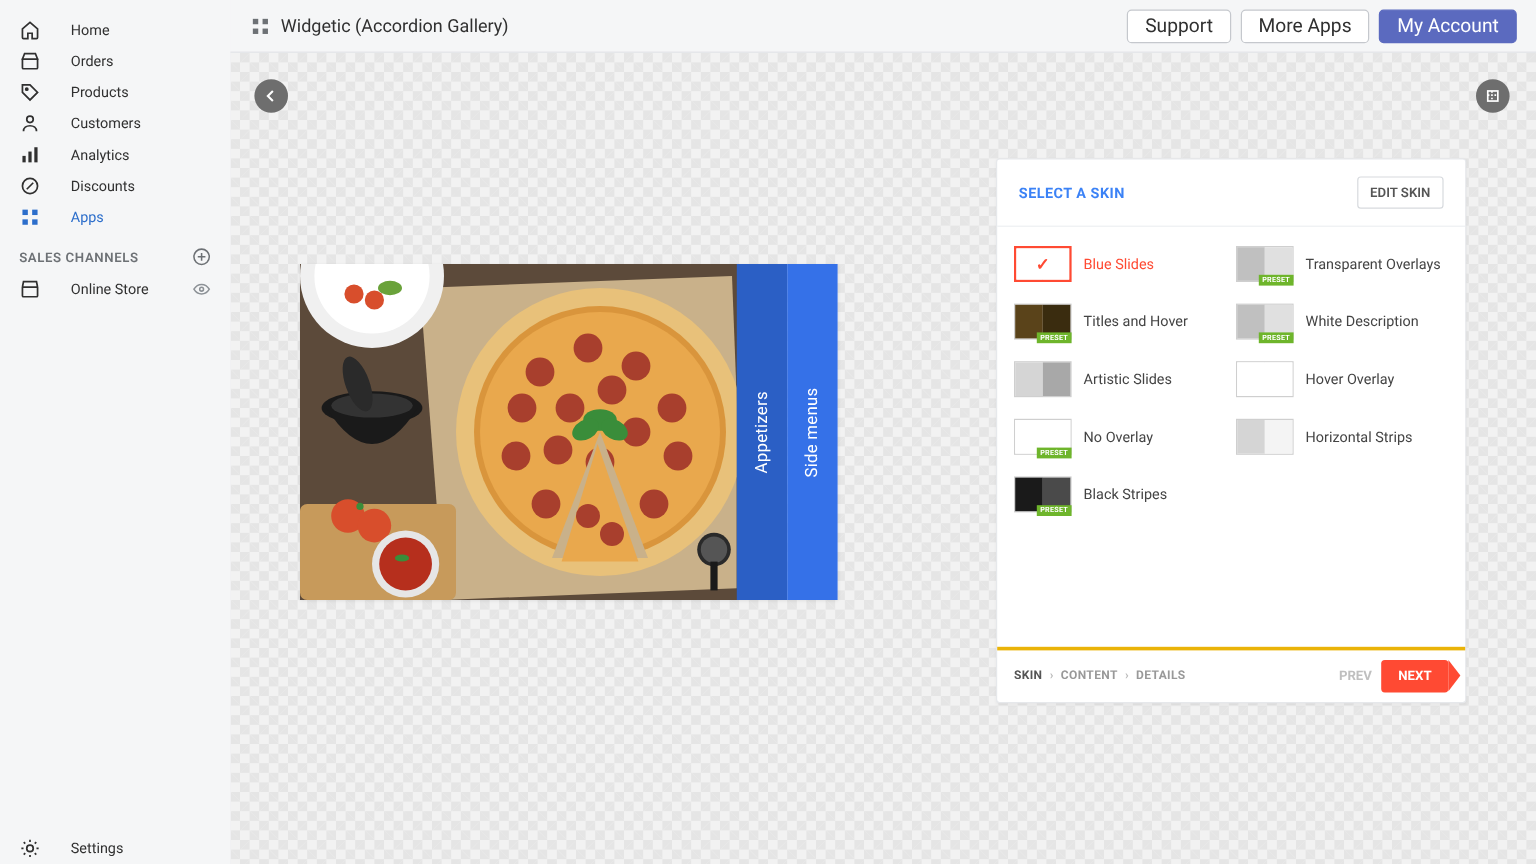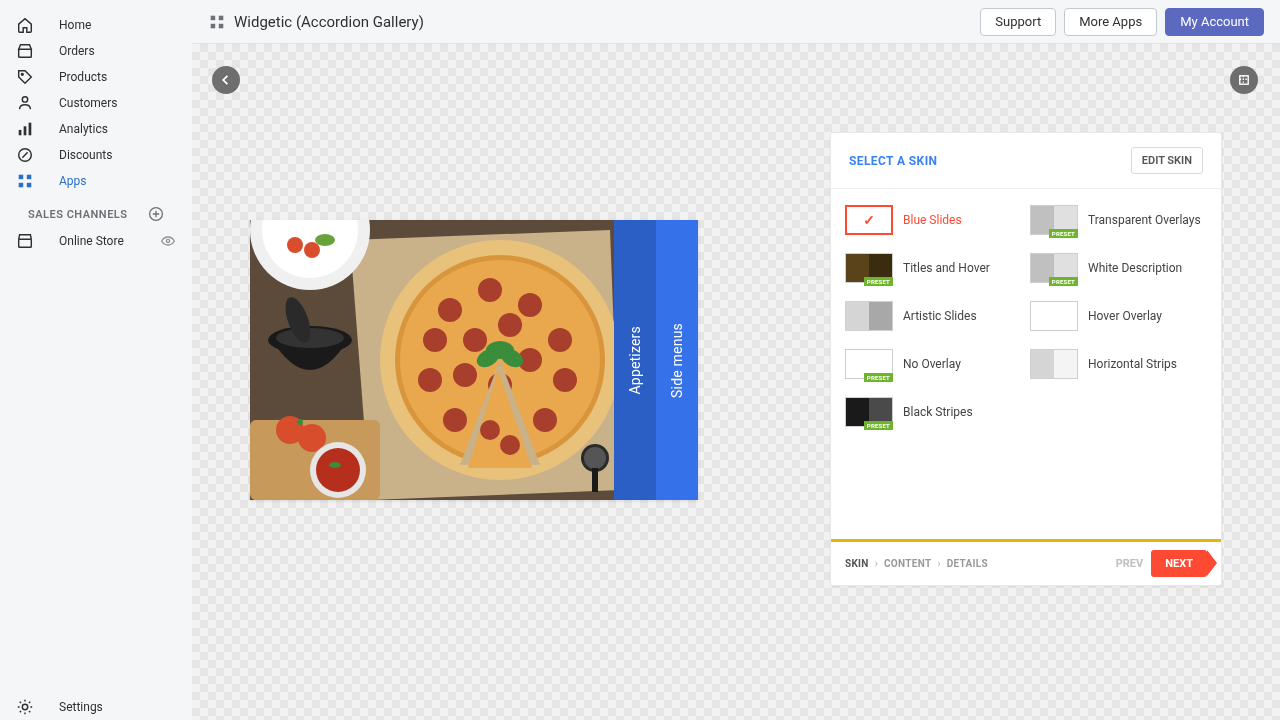--- a/index.html
+++ b/index.html
@@ -5,32 +5,32 @@
 * { margin: 0; padding: 0; box-sizing: border-box; font-family: -apple-system, BlinkMacSystemFont, "Segoe UI", Roboto, Helvetica, Arial, sans-serif; }
 body { width: 1280px; height: 720px; overflow: hidden; background: #f5f6f7; display: flex; }
 
 
 .sidebar { width: 192px; background: #f5f6f7; display: flex; flex-direction: column; padding-top: 12px; }
 .nav-item { display: flex; align-items: center; padding: 6px 16px; cursor: pointer; color: #303030; font-size: 12px; height: 26px; gap: 13px; }
 .nav-item.active { color: #2c6ecb; }
 .nav-item .icon { width: 18px; height: 18px; margin-right: 12px; display: flex; align-items: center; justify-content: center; }
 .nav-item .icon svg { width: 18px; height: 18px; }
 .nav-label { flex: 1; }
-.sales-header { display: flex; align-items: center; justify-content: space-between; padding: 12px 28px 6px; font-size: 11px; color: #6d7175; font-weight: 600; letter-spacing: 0.5px; }
+.sales-header { display: flex; align-items: center; justify-content: space-between; padding: 12px 16px 6px; font-size: 11px; color: #6d7175; font-weight: 600; letter-spacing: 0.5px; }
 .sales-header .plus-icon { width: 16px; height: 16px; cursor: pointer; }
 .eye-icon { width: 16px; height: 16px; margin-left: auto; color: #8c9196; }
 .sidebar-bottom { margin-top: auto; }
 
 
 .main { flex: 1; display: flex; flex-direction: column; background: #f5f6f7; }
 .topbar { height: 44px; display: flex; align-items: center; padding: 0 16px; background: #f5f6f7; border-bottom: 1px solid #e0e2e5; }
 .topbar-title { display: flex; align-items: center; font-size: 15px; color: #303030; }
 .topbar-title .apps-icon { width: 18px; height: 18px; margin-right: 8px; }
 .topbar-buttons { margin-left: auto; display: flex; gap: 8px; }
-.btn { height: 28px; padding: 0 14px; border-radius: 4px; font-size: 13px; display: flex; align-items: center; cursor: pointer; border: 1px solid #c5c8cd; background: #fff; color: #303030; }
+.btn { height: 28px; padding: 0 14px; border-radius: 4px; font-size: 16px; display: flex; align-items: center; cursor: pointer; border: 1px solid #c5c8cd; background: #fff; color: #303030; }
 .btn.primary { background: #5b6abf; border-color: #5b6abf; color: #fff; }
 
 
 .canvas-wrap { flex: 1; position: relative; overflow: hidden; }
 .checker { position: absolute; inset: 0; background-image:
   linear-gradient(45deg, #e5e5e5 25%, transparent 25%),
   linear-gradient(-45deg, #e5e5e5 25%, transparent 25%),
   linear-gradient(45deg, transparent 75%, #e5e5e5 75%),
   linear-gradient(-45deg, transparent 75%, #e5e5e5 75%);
   background-size: 16px 16px;

